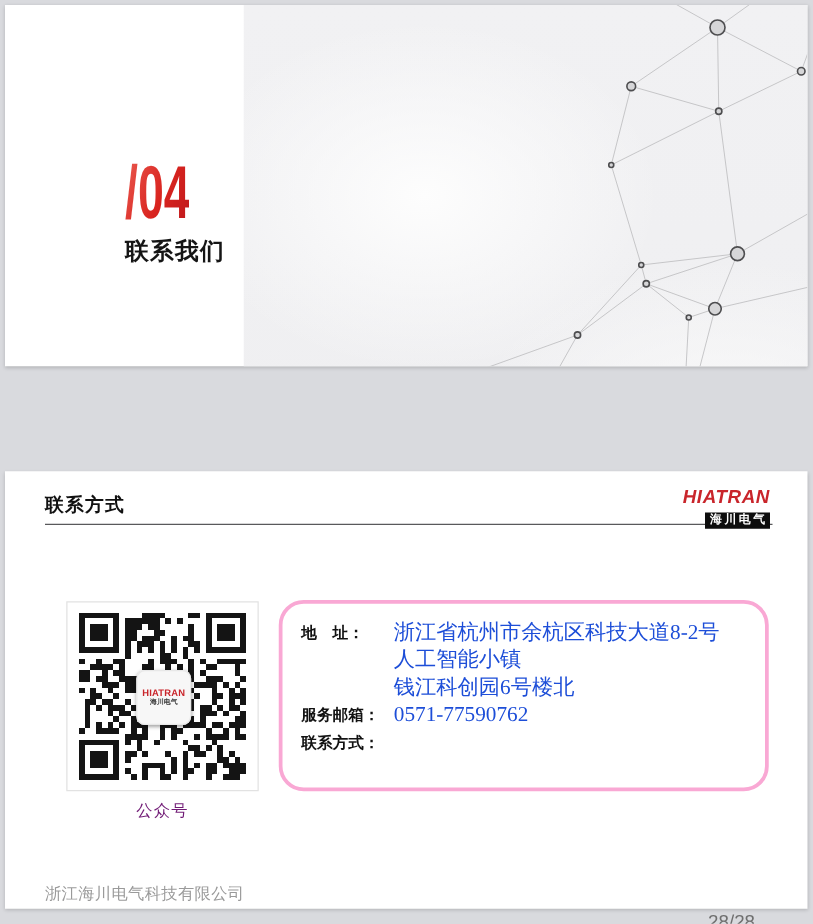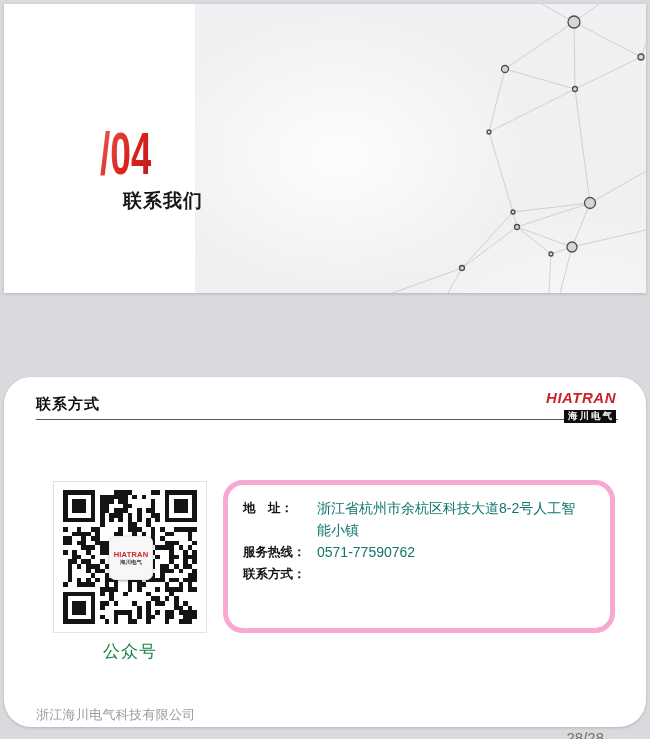--- a/index.html
+++ b/index.html
@@ -29,24 +29,24 @@
     position:absolute; left:96px; top:120px;
     font-size:60px; font-weight:700; line-height:1;
     transform:scaleX(.62); transform-origin:left top;
     background:linear-gradient(125deg,#ea5a50 0%, #d9241f 55%, #bd191c 100%);
     -webkit-background-clip:text; background-clip:text;
     -webkit-text-fill-color:transparent; color:#d6221f;
     white-space:nowrap;
   }
   .section-title {
     position:absolute; left:96px; top:184px;
-    font-size:19px; font-weight:800; letter-spacing:1px; color:#151515;margin-left:23px;
+    font-size:19px; font-weight:800; letter-spacing:1px; color:#151515;
   }
   
-  .slide-bottom { top:377px; height:350px;border-radius:27px; }
+  .slide-bottom { top:377px; height:350px; }
   .bs-title {
     position:absolute; left:32px; top:18px;
     font-size:15px; font-weight:800; letter-spacing:1px; color:#111;
   }
   .bs-divider {
     position:absolute; left:32px; right:28px; top:42px;
     border-top:1px solid #59595b;
   }
   .logo { position:absolute; right:30px; top:13px; text-align:right; }
   .logo-brand {
@@ -67,31 +67,31 @@
   .qr-logo {
     position:absolute; left:55px; top:54px; width:44px; height:44px;
     background:#f7f7f7; border-radius:7px;
     box-shadow:0 1px 3px rgba(0,0,0,.35), inset 0 0 0 1px #e8e8e8;
     display:flex; flex-direction:column; align-items:center; justify-content:center;
   }
   .qr-logo-brand { font-size:7.5px; font-weight:800; color:#c9252b; line-height:1.2; letter-spacing:.2px; }
   .qr-logo-cn { font-size:5.5px; font-weight:700; color:#3a3a3a; line-height:1.2; }
   .qr-caption {
     position:absolute; left:49px; top:263px; width:154px;
-    text-align:center; font-size:17px; color:#15803d; letter-spacing:1px;
+    text-align:center; font-size:13px; color:#701a75; letter-spacing:1px;
   }
   
   .contact-panel {
     position:absolute; left:219px; top:103px; width:392px; height:153px;
-    background:#fff; border:5px solid #f9a8d4; border-radius:20px;
+    background:#fff; border:3px solid #f9a8d4; border-radius:20px;
     padding:12px 30px 0 15px;
   }
   .c-row { display:flex; line-height:22px; }
   .c-label { width:74px; flex:none; font-size:12.5px; font-weight:700; color:#121212; }
-  .c-value { flex:1; font-size:14px; color:#0f766e; }
+  .c-value { flex:1; font-size:17px; color:#1d4ed8;font-family:Liberation Serif, serif; }
   
   .footer-company {
     position:absolute; left:32px; top:329px;
     font-size:13px; color:#9a9a9a; letter-spacing:.3px;font-family:Liberation Serif, serif;
   }
   .footer-page {
     position:absolute; right:42px; top:328px;
     font-size:15px; color:#6f6f6f;margin-top:24px;
   }
 </style>
@@ -556,24 +556,25 @@
       <div class="qr-logo-cn">海川电气</div>
     </div>
   </div>
   <div class="qr-caption">公众号</div>
 
   <div class="contact-panel">
     <div class="c-row">
       <div class="c-label">地　址：</div>
       <div class="c-value">
         <div>浙江省杭州市余杭区科技大道8-2号人工智能小镇</div>
+        <div>钱江科创园6号楼北</div>
       </div>
     </div>
     <div class="c-row">
-      <div class="c-label">服务热线：</div>
+      <div class="c-label">服务邮箱：</div>
       <div class="c-value">0571-77590762</div>
     </div>
     <div class="c-row">
       <div class="c-label">联系方式：</div>
     </div>
   </div>
 
   <div class="footer-company">浙江海川电气科技有限公司</div>
   <div class="footer-page">28/28</div>
 </div>

